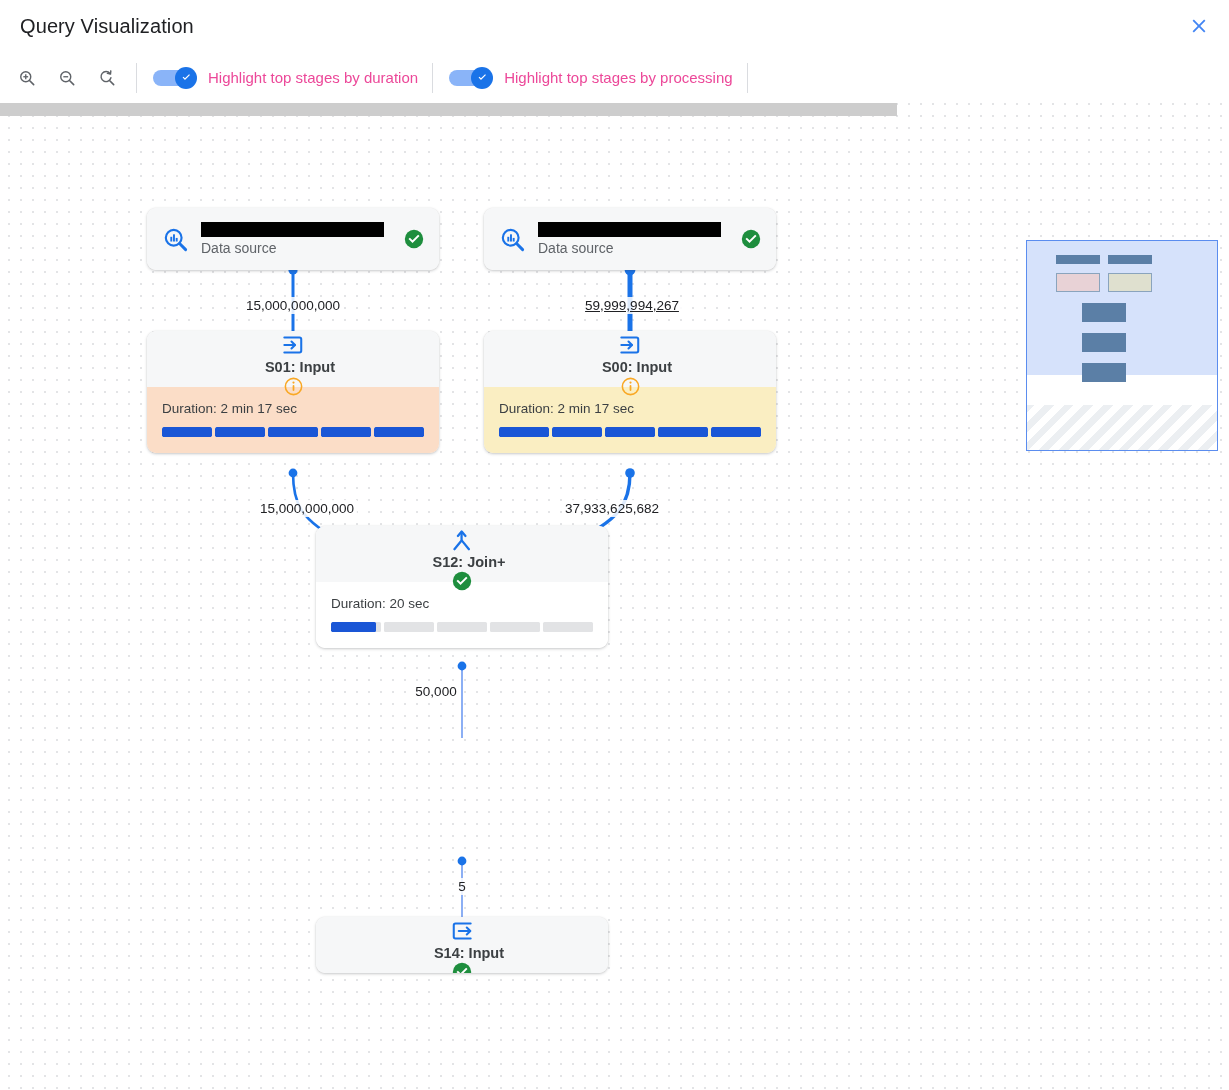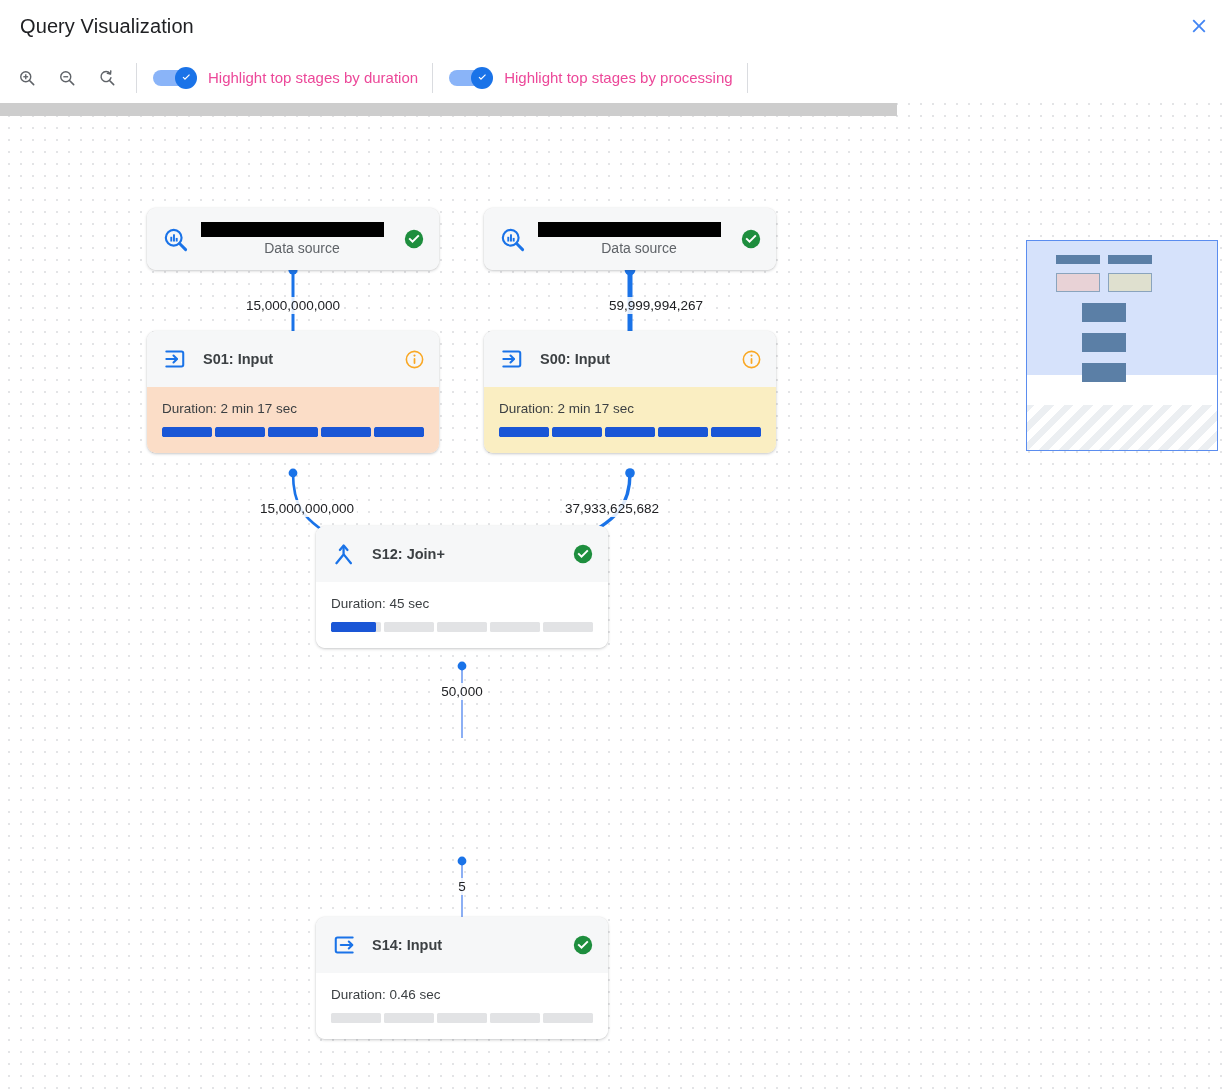--- a/index.html
+++ b/index.html
@@ -116,39 +116,40 @@
     box-shadow: 0 1px 3px rgba(60,64,67,.28), 0 0 1px rgba(60,64,67,.15);
     overflow: hidden;
     cursor: pointer;
   }
   .node-head {
     height: 56px;
     background: #f6f7f8;
     display: flex; align-items: center;
     padding: 0 14px;
     box-sizing: border-box;
+    flex-direction: column;
   }
   .node-icon {
     width: 28px; height: 28px;
     display: flex; align-items: center; justify-content: center;
     flex: 0 0 28px;
   }
   .node-title {
     margin-left: 14px;
     font-size: 14.5px;
     font-weight: bold;
     color: #3c4043;
     flex: 1 1 auto;
     white-space: nowrap;
   }
   .node-status { width: 22px; height: 22px; flex: 0 0 22px; display:flex; align-items:center; justify-content:center;}
 
   
   .ds-node { width: 292px; height: 62px; }
-  .ds-inner { display: flex; align-items: center; height: 62px; padding: 0 14px; box-sizing: border-box; background:#f6f7f8;text-align:center;}
+  .ds-inner { display: flex; align-items: center; height: 62px; padding: 0 14px; box-sizing: border-box; background:#f6f7f8;}
   .ds-text { margin-left: 12px; flex: 1 1 auto; }
   .ds-redact { height: 15px; background: #000000; }
   .ds-sub {
     font-size: 14px; color: #5f6368; margin-top: 3px;
   }
 
   
   .node-body {
     padding: 14px 15px 16px 15px;
     background: #ffffff;
@@ -293,24 +294,24 @@
     <circle cx="630" cy="370" r="4.8" fill="#1a73e8"></circle>
 
     <path d="M462,563 L462,635" stroke="#5b8def" stroke-width="1.4" fill="none"></path>
     <circle cx="462" cy="563" r="4.4" fill="#1a73e8"></circle>
 
     <path d="M462,758 L462,830" stroke="#5b8def" stroke-width="1.4" fill="none"></path>
     <circle cx="462" cy="758" r="4.4" fill="#1a73e8"></circle>
   </svg>
 
   <div class="edge-label" style="left:293px; top:194px;">15,000,000,000</div>
-  <div class="edge-label" style="left:656px; top:194px;">59,999,994,267</div>
+  <div class="edge-label" style="left:632px; top:194px;text-decoration:underline;">59,999,994,267</div>
   <div class="edge-label" style="left:307px; top:397px;">15,000,000,000</div>
   <div class="edge-label" style="left:612px; top:397px;">37,933,625,682</div>
-  <div class="edge-label" style="left:462px; top:580px;">50,000</div>
+  <div class="edge-label" style="left:436px; top:580px;">50,000</div>
   <div class="edge-label" style="left:462px; top:775px;">5</div>
 
   <div class="node ds-node" style="left:147px; top:105px;">
     <div class="ds-inner">
       <div class="node-icon">
         <svg width="27" height="27" viewBox="0 0 24 24">
           <circle cx="10.4" cy="10.4" r="7" fill="none" stroke="#1a73e8" stroke-width="1.9"></circle>
           <rect x="7.4" y="9.6" width="1.7" height="4.2" fill="#1a73e8"></rect>
           <rect x="9.8" y="7.4" width="1.7" height="6.4" fill="#1a73e8"></rect>
           <rect x="12.2" y="10.6" width="1.7" height="3.2" fill="#1a73e8"></rect>
@@ -445,21 +446,21 @@
       </div>
       <div class="node-title">S12: Join+</div>
       <div class="node-status">
         <svg width="22" height="22" viewBox="0 0 24 24">
           <circle cx="12" cy="12" r="10" fill="#1e8e3e"></circle>
           <path d="M10.4 16.4L6 12l1.5-1.5 2.9 2.9 6.1-6.1L18 8.8z" fill="#ffffff"></path>
         </svg>
       </div>
     </div>
     <div class="node-body">
-      <div class="dur-text">Duration: 45 sec</div>
+      <div class="dur-text">Duration: 20 sec</div>
       <div class="bar">
         <div class="seg">
             <div class="fill" style="width:90%"></div>
           </div>
         <div class="seg">
             <div class="fill" style="width:0%"></div>
           </div>
         <div class="seg">
             <div class="fill" style="width:0%"></div>
           </div>
@@ -484,40 +485,20 @@
           <line x1="9" y1="12" x2="19.4" y2="12" stroke="#1a73e8" stroke-width="1.9" stroke-linecap="round"></line>
           <polyline points="16.4,8.8 19.7,12 16.4,15.2" fill="none" stroke="#1a73e8" stroke-width="1.9" stroke-linecap="round" stroke-linejoin="round"></polyline>
         </svg>
       </div>
       <div class="node-title">S14: Input</div>
       <div class="node-status">
         <svg width="22" height="22" viewBox="0 0 24 24">
           <circle cx="12" cy="12" r="10" fill="#1e8e3e"></circle>
           <path d="M10.4 16.4L6 12l1.5-1.5 2.9 2.9 6.1-6.1L18 8.8z" fill="#ffffff"></path>
         </svg>
-      </div>
-    </div>
-    <div class="node-body">
-      <div class="dur-text">Duration: 0.46 sec</div>
-      <div class="bar">
-        <div class="seg">
-            <div class="fill" style="width:0%"></div>
-          </div>
-        <div class="seg">
-            <div class="fill" style="width:0%"></div>
-          </div>
-        <div class="seg">
-            <div class="fill" style="width:0%"></div>
-          </div>
-        <div class="seg">
-            <div class="fill" style="width:0%"></div>
-          </div>
-        <div class="seg">
-            <div class="fill" style="width:0%"></div>
-          </div>
       </div>
     </div>
   </div>
 
   <div id="minimap">
     <div id="mm-viewport"></div>
     <div class="mm-box" style="left:29px; top:14px; width:44px; height:9px; background:#5b7fa6;"></div>
     <div class="mm-box" style="left:81px; top:14px; width:44px; height:9px; background:#5b7fa6;"></div>
     <div class="mm-box" style="left:29px; top:32px; width:44px; height:19px; background:#e8d2d6; border:1px solid #8aa4bd;"></div>
     <div class="mm-box" style="left:81px; top:32px; width:44px; height:19px; background:#dfe0cf; border:1px solid #8aa4bd;"></div>

